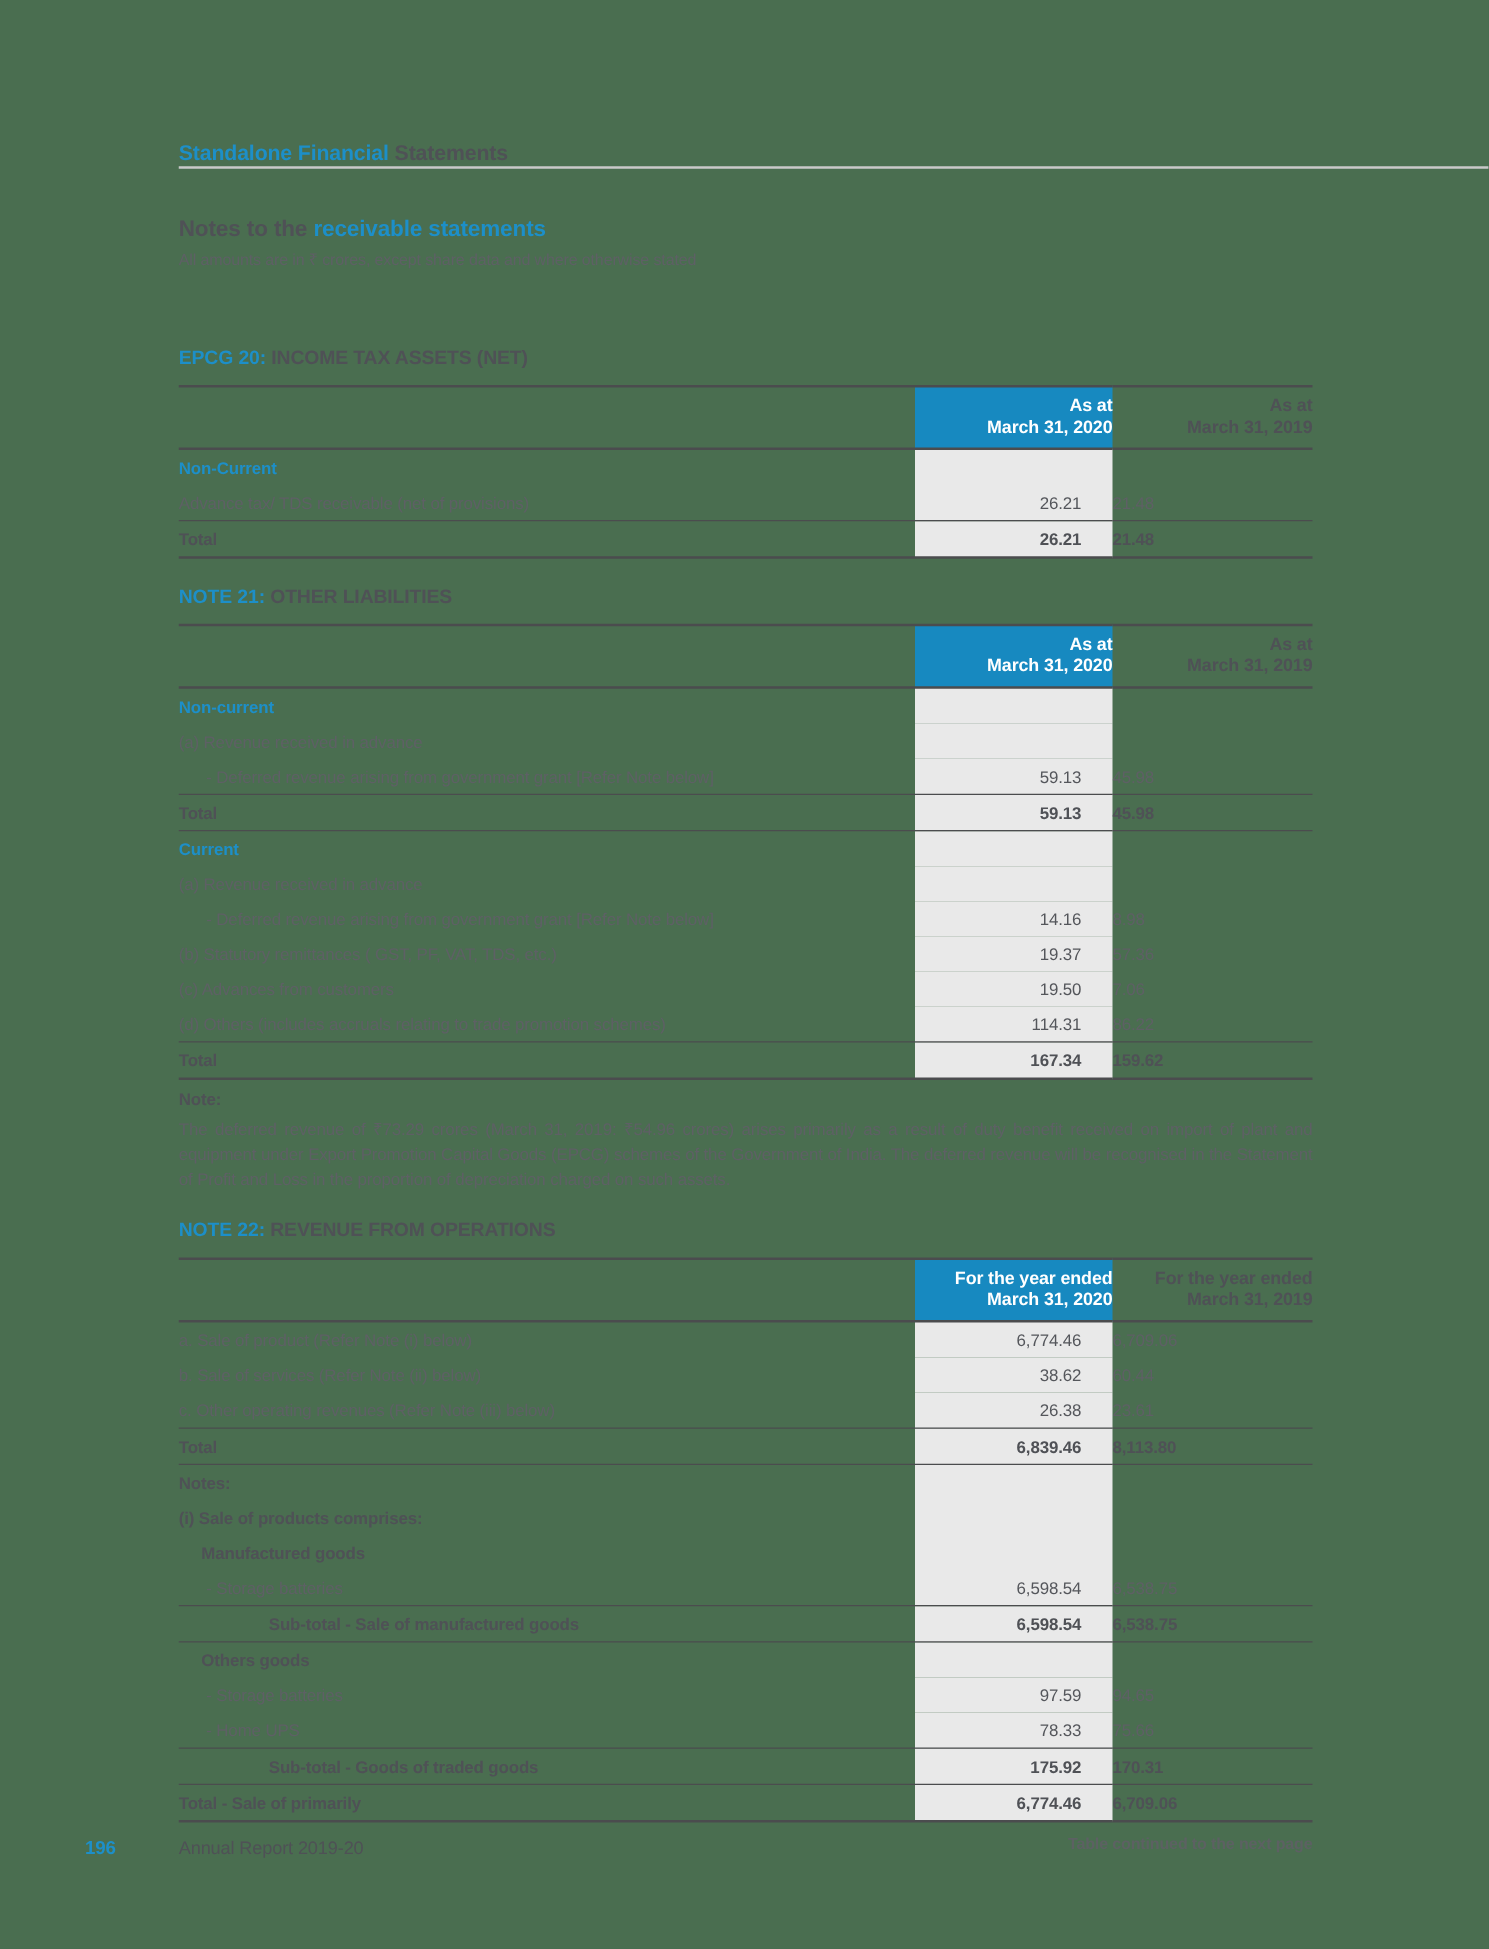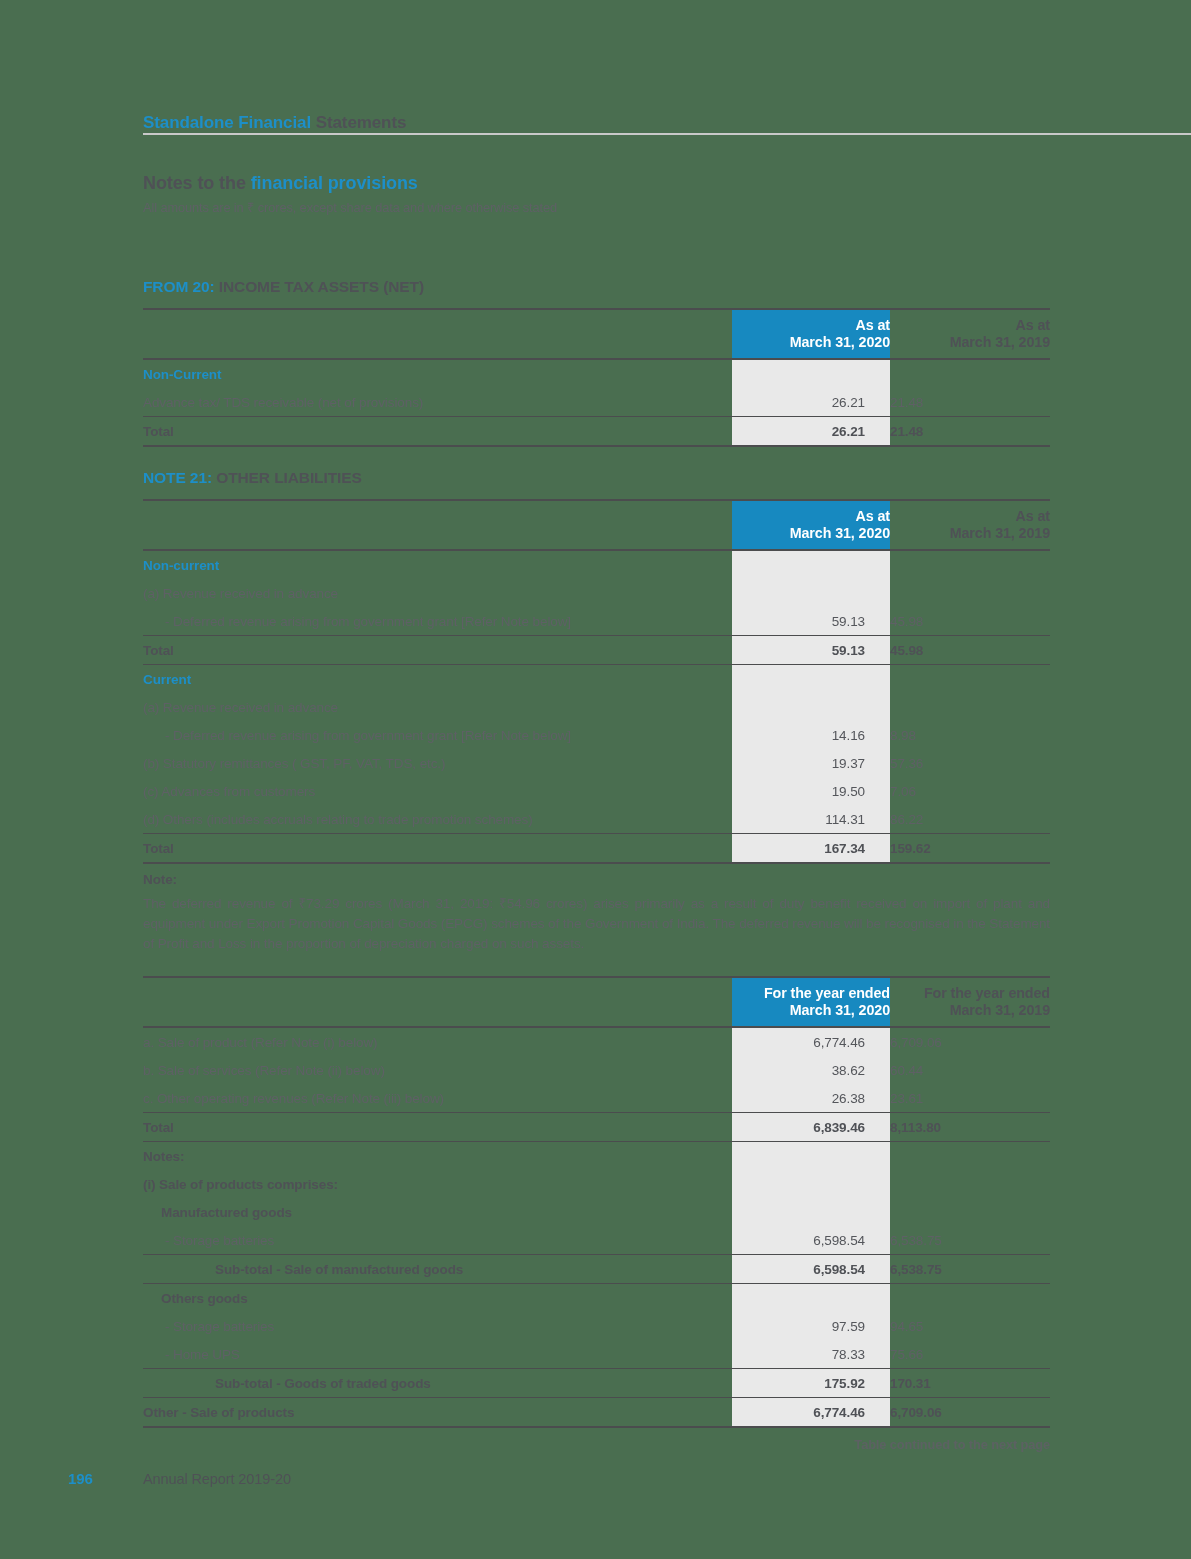--- a/index.html
+++ b/index.html
@@ -60,25 +60,25 @@
   .page-num{color:var(--blue);font-weight:bold;font-size:15px;}
   .footer-label{position:absolute;left:75px;top:1px;color:var(--dark);font-size:14.5px;white-space:nowrap;}
 </style>
 </head>
 <body>
 
 <div class="page">
   <div class="header-rule"></div>
   <div class="content">
     <h1 class="running-header"><span class="accent">Standalone Financial</span><span class="dark"> Statements</span></h1>
-    <div class="page-title"><span class="dark">Notes to the </span><span class="accent">financial provisions</span></div>
+    <div class="page-title"><span class="dark">Notes to the </span><span class="accent">receivable statements</span></div>
     <div class="subtitle">All amounts are in ₹ crores, except share data and where otherwise stated</div>
     <div id="notes">
         <section class="note-section">
-          <h2 class="note-title"><span class="accent">FROM 20: </span><span class="dark">INCOME TAX ASSETS (NET)</span></h2>
+          <h2 class="note-title"><span class="accent">EPCG 20: </span><span class="dark">INCOME TAX ASSETS (NET)</span></h2>
           <table class="fin-table">
             <colgroup>
               <col class="col-label">
               <col class="col-2020">
               <col class="col-2019">
             </colgroup>
             <thead>
               <tr class="head-row">
                 <th class="label-cell"></th>
                 <th class="cell-2020 head-2020">
@@ -188,20 +188,21 @@
                 <td class="cell-2019">159.62</td>
               </tr>
             </tbody>
           </table>
           <div class="footnote">
             <div class="footnote-heading">Note:</div>
             <p class="footnote-text">The deferred revenue of ₹73.29 crores (March 31, 2019: ₹54.96 crores) arises primarily as a result of duty benefit received on import of plant and equipment under Export Promotion Capital Goods (EPCG) schemes of the Government of India. The deferred revenue will be recognised in the Statement of Profit and Loss in the proportion of depreciation charged on such assets.</p>
           </div>
         </section>
         <section class="note-section">
+          <h2 class="note-title"><span class="accent">NOTE 22: </span><span class="dark">REVENUE FROM OPERATIONS</span></h2>
           <table class="fin-table">
             <colgroup>
               <col class="col-label">
               <col class="col-2020">
               <col class="col-2019">
             </colgroup>
             <thead>
               <tr class="head-row">
                 <th class="label-cell"></th>
                 <th class="cell-2020 head-2020">
@@ -274,21 +275,21 @@
                 <td class="label-cell">- Home UPS</td>
                 <td class="cell-2020">78.33</td>
                 <td class="cell-2019">75.66</td>
               </tr>
               <tr class="row-subtotal la lb">
                 <td class="label-cell">Sub-total - Goods of traded goods</td>
                 <td class="cell-2020">175.92</td>
                 <td class="cell-2019">170.31</td>
               </tr>
               <tr class="row-total">
-                <td class="label-cell">Other - Sale of products</td>
+                <td class="label-cell">Total - Sale of primarily</td>
                 <td class="cell-2020">6,774.46</td>
                 <td class="cell-2019">6,709.06</td>
               </tr>
             </tbody>
           </table>
           <div class="continued">Table continued to the next page</div>
         </section>
       </div>
   </div>
   <div class="footer">

